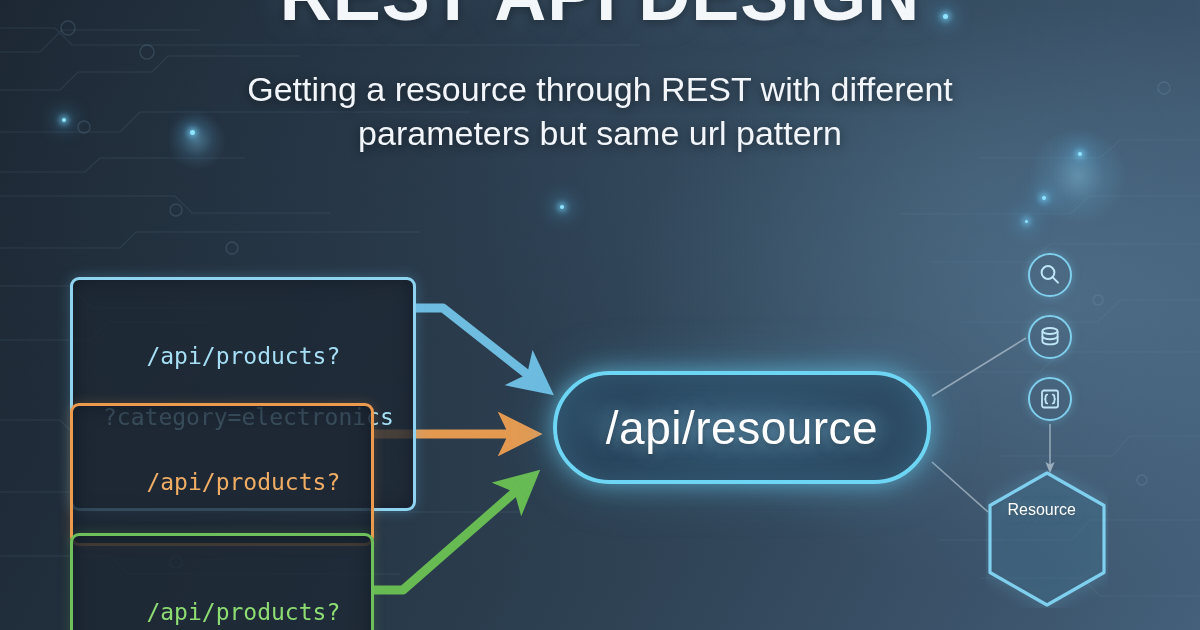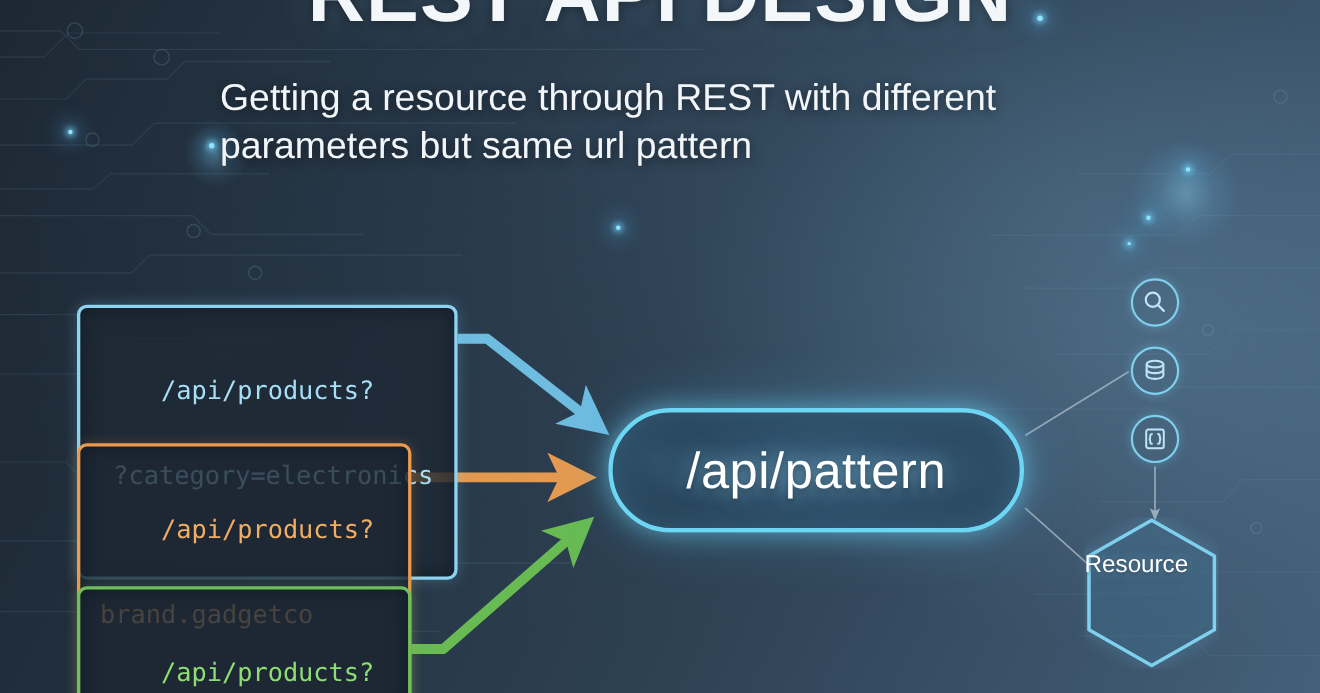--- a/index.html
+++ b/index.html
@@ -34,39 +34,39 @@
   .title {
     position:absolute; left:0; right:0; top:-46px;
     text-align:center;
     font-size:72px; font-weight:700; letter-spacing:1px;
     color:#f4f7fa;
     text-shadow:0 2px 12px rgba(0,0,0,.45), 0 0 30px rgba(150,205,245,.25);
     white-space:nowrap;
   }
   .subtitle {
     position:absolute; left:50%; transform:translateX(-50%); top:68px;
-    width:800px; 
+    width:800px; text-align:center;
     font-size:34px; font-weight:400; line-height:1.28;
     color:#f2f6fa;
     text-shadow:0 2px 10px rgba(0,0,0,.5);
   }
   
   .req-box {
     position:absolute;
     background:rgba(30,40,52,.80);
     border:3px solid #8ed3ef;
     border-radius:9px;
     padding:30px 16px 15px 18px;
     font-family:"DejaVu Sans Mono", monospace;
     font-size:23px; line-height:1.33;
     color:#9ddcf4;
     box-shadow:0 0 14px rgba(110,200,240,.28), inset 0 0 18px rgba(10,18,28,.55);
     white-space:pre;
   }
-  .req-box .l2 { display:block;margin-top:16px; }
+  .req-box .l2 { display:block; }
   .req-box.blue   { border-color:#8ed3ef; color:#a6dff5; }
   .req-box.orange { border-color:#eb9a4e; color:#f0ad64;
                     box-shadow:0 0 12px rgba(235,154,78,.22), inset 0 0 18px rgba(10,18,28,.55); }
   .req-box.green  { border-color:#6fc05a; color:#8edd73;
                     box-shadow:0 0 12px rgba(111,192,90,.22), inset 0 0 18px rgba(10,18,28,.55); }
   .req-box.blue .l1 { padding-left:0; }
   .req-box.blue .l2 { padding-left:12px; }
   
   .pill {
     position:absolute; left:553px; top:371px;
@@ -92,23 +92,23 @@
     display:flex; align-items:center; justify-content:center;
     box-shadow:0 0 10px rgba(120,205,240,.35);
   }
   .icon-circle svg { display:block; }
   
   .hex {
     position:absolute; left:986px; top:470px;
     width:122px; height:138px;
   }
   .hex-label {
-    position:absolute; left:986px; top:500px;
-    width:122px; text-align:left;
-    font-size:22px; line-height:1.22; color:#ffffff;
+    position:absolute; left:954px; top:500px;
+    width:122px; text-align:right;
+    font-size:16px; line-height:1.22; color:#ffffff;
     text-shadow:0 0 10px rgba(150,215,250,.5), 0 1px 4px rgba(0,0,0,.45);
   }
   svg.overlay { position:absolute; inset:0; width:1200px; height:630px; pointer-events:none; }
 </style>
 </head>
 <body>
 
 <div id="stage">
 
   <svg class="overlay circuits" viewBox="0 0 1200 630" preserveAspectRatio="none">
@@ -199,30 +199,29 @@
     </g>
   </svg>
 
   <div class="req-box blue" style="left:70px;top:277px;width:346px;">
     <span class="l1">/api/products?</span>
     <span class="l2">?category=electronics</span>
   </div>
 
   <div class="req-box orange" style="left:70px;top:403px;width:304px;">
     <span class="l1">/api/products?</span>
-    <span class="l2">brand.gadgetco</span>
   </div>
 
   <div class="req-box green" style="left:70px;top:533px;width:304px;">
     <span class="l1">/api/products?</span>
     
   </div>
 
   <div class="pill">
-    <span class="pill-label">/api/pattern</span>
+    <span class="pill-label">/api/resource</span>
   </div>
 
   <div class="icon-circle" style="left:1028px;top:253px;">
     <svg width="26" height="26" viewBox="0 0 26 26" fill="none" stroke="#bfe6f7" stroke-width="2" stroke-linecap="round">
       <circle cx="11" cy="10.5" r="6.4"></circle>
       <path d="M15.8 15.4 L21 20.6"></path>
     </svg>
   </div>
 
   <div class="icon-circle" style="left:1028px;top:315px;">

